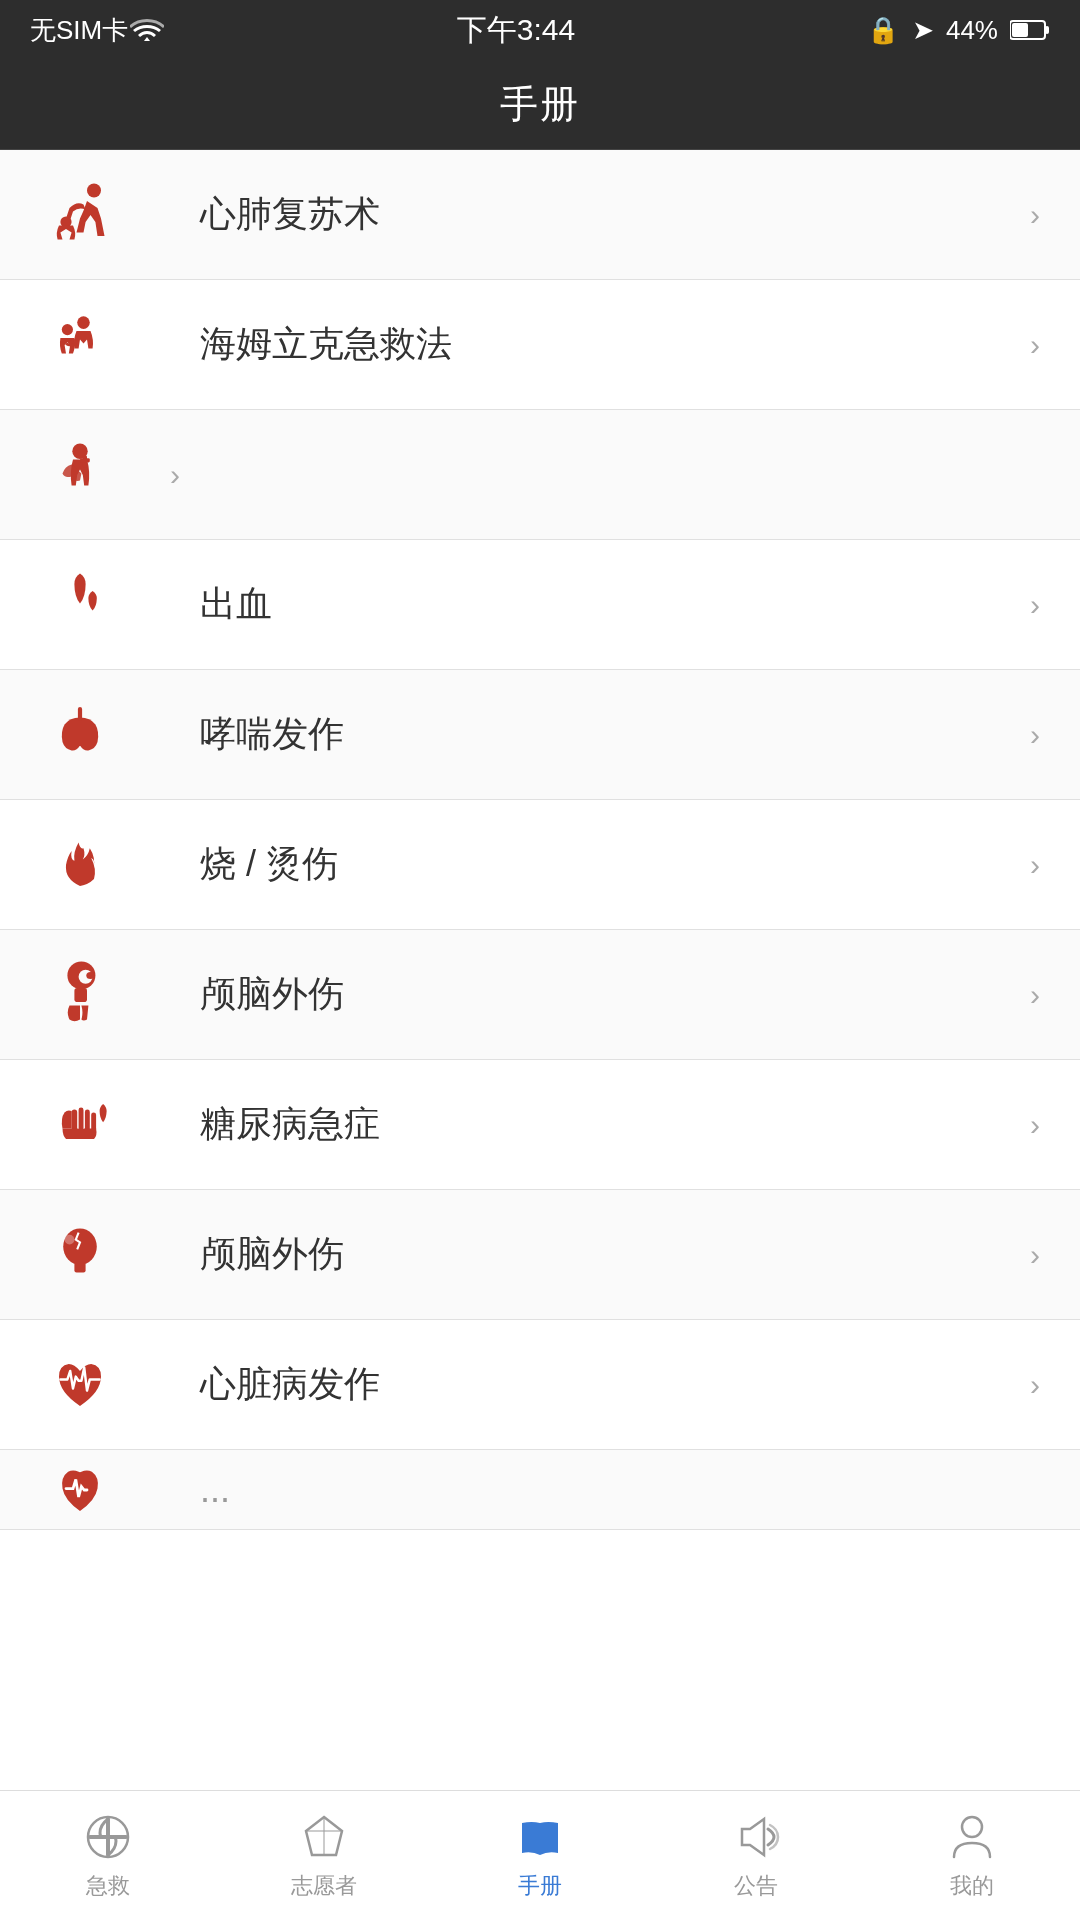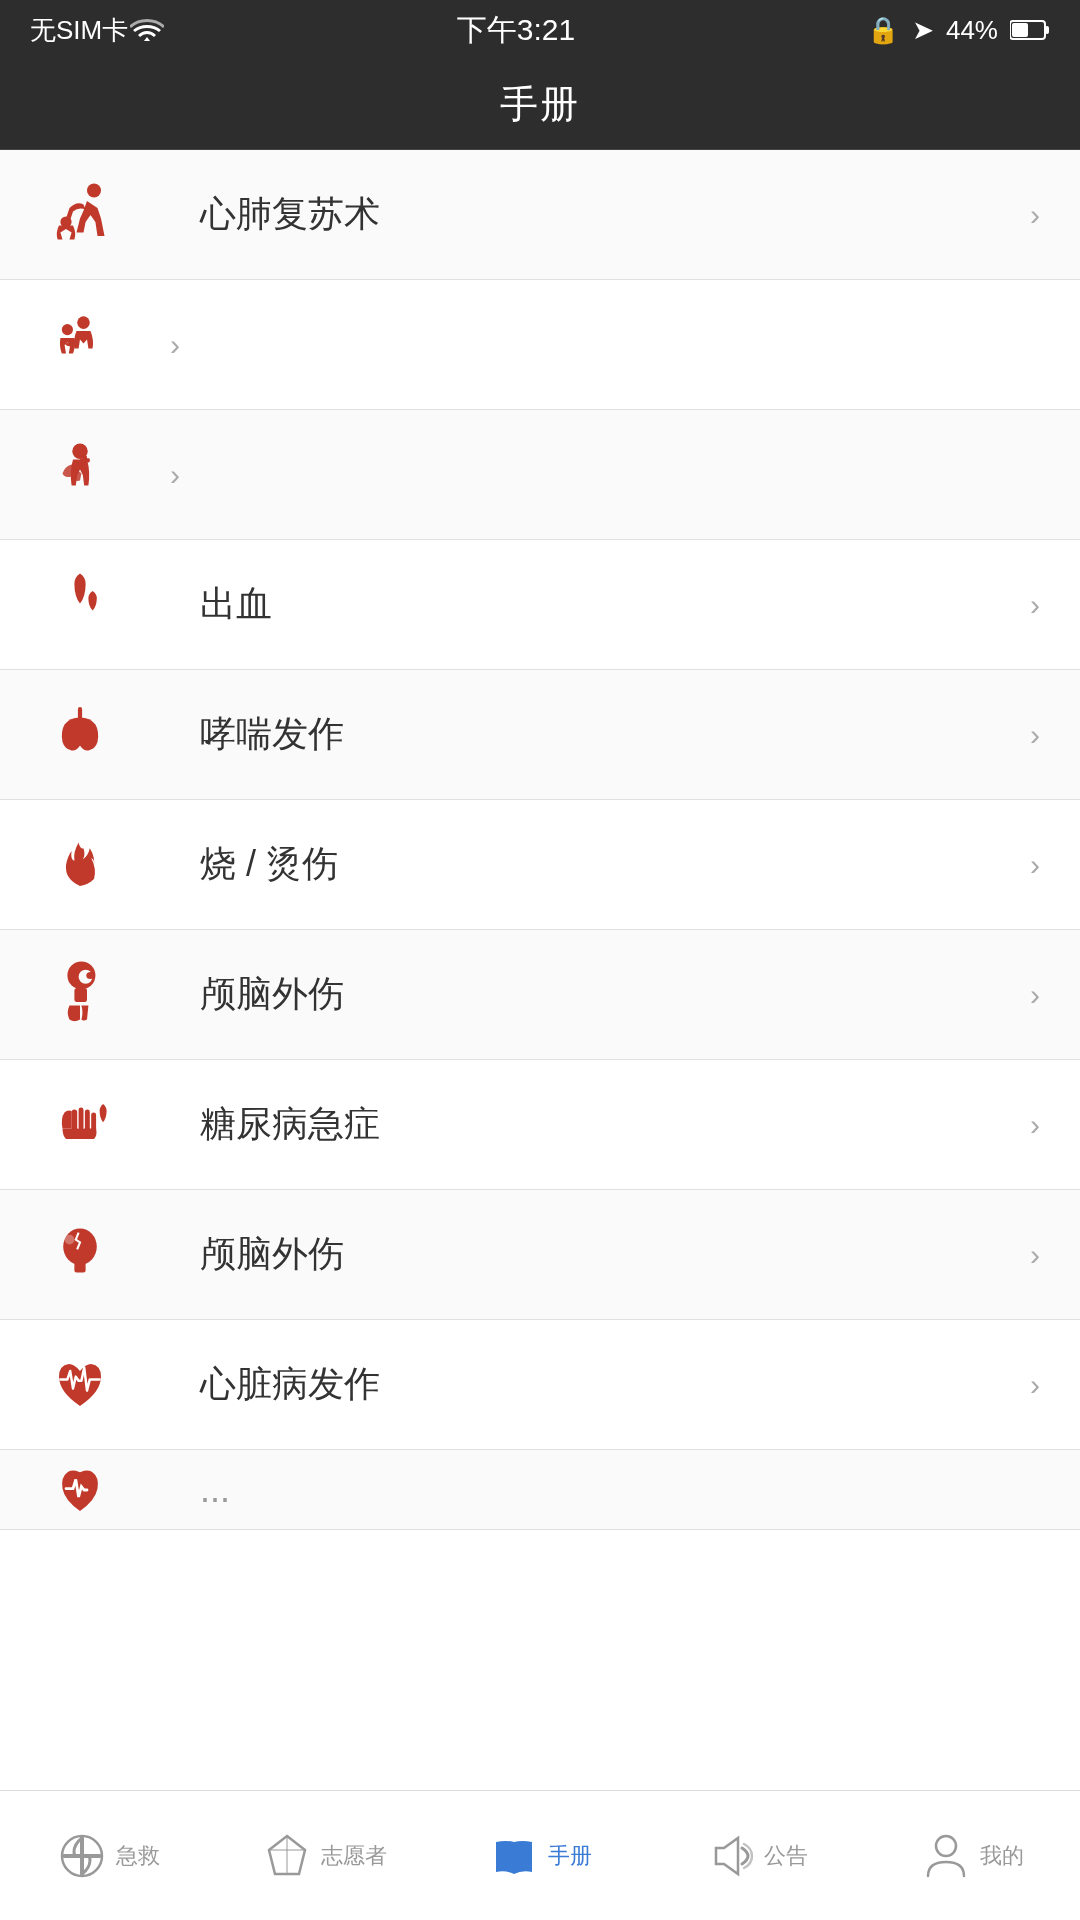--- a/index.html
+++ b/index.html
@@ -133,21 +133,21 @@
       display: flex;
       align-items: center;
       justify-content: space-around;
       position: absolute;
       bottom: 0;
       left: 0;
     }
 
     .tab-item {
       display: flex;
-      flex-direction: row;
+      flex-direction: column;
       align-items: center;
       justify-content: center;
       gap: 8px;
       flex: 1;
       height: 100%;
       cursor: pointer;
     }
 
     .tab-item .tab-icon {
       width: 52px;
@@ -177,21 +177,21 @@
 <div class="status-bar">
   <div class="status-left">
     <span>无SIM卡</span>
     <svg width="34" height="26" viewBox="0 0 34 26" fill="white">
       <path d="M17 20 L20 24 L14 24 Z"></path>
       <path d="M17 14 Q22 14 26 18 L24 20 Q21 17 17 17 Q13 17 10 20 L8 18 Q12 14 17 14Z"></path>
       <path d="M17 8 Q25 8 31 13 L29 15 Q24 11 17 11 Q10 11 5 15 L3 13 Q9 8 17 8Z"></path>
       <path d="M17 2 Q28 2 35 9 L33 11 Q27 5 17 5 Q7 5 1 11 L-1 9 Q6 2 17 2Z" opacity="0.6"></path>
     </svg>
   </div>
-  <div class="status-center">下午3:21</div>
+  <div class="status-center">下午3:44</div>
   <div class="status-right">
     <span>🔒</span>
     <span>➤</span>
     <span>44%</span>
     <svg width="40" height="22" viewBox="0 0 40 22">
       <rect x="0" y="2" width="35" height="18" rx="3" ry="3" fill="none" stroke="white" stroke-width="2"></rect>
       <rect x="35" y="7" width="4" height="8" rx="2" fill="white"></rect>
       <rect x="2" y="4" width="16" height="14" rx="2" fill="white"></rect>
     </svg>
   </div>
@@ -224,20 +224,21 @@
 
         <circle cx="55" cy="18" r="9"></circle>
         <path d="M45 30 Q40 42 42 55 L48 55 L50 42 L55 48 L60 42 L62 55 L68 55 Q70 42 65 30 Z"></path>
         <circle cx="32" cy="28" r="8"></circle>
         <path d="M22 40 Q20 52 24 62 L30 62 L28 50 L32 46 L36 50 L34 62 L40 62 Q44 52 42 40 Z"></path>
 
         <path d="M42 44 Q36 40 30 44" stroke="#c0392b" stroke-width="4" fill="none"></path>
         <path d="M45 48 Q36 52 30 48" stroke="#c0392b" stroke-width="4" fill="none"></path>
       </svg>
     </div>
+    <span class="item-label">海姆立克急救法</span>
     <span class="chevron">›</span>
   </div>
 
   <div class="list-item">
     <div class="item-icon">
       <svg viewBox="0 0 100 100" fill="#c0392b">
 
         <circle cx="50" cy="16" r="11"></circle>
         <path d="M40 28 Q35 45 38 65 L44 65 L46 50 L50 42 L54 50 L56 65 L62 65 Q65 45 60 28 Z"></path>
 

